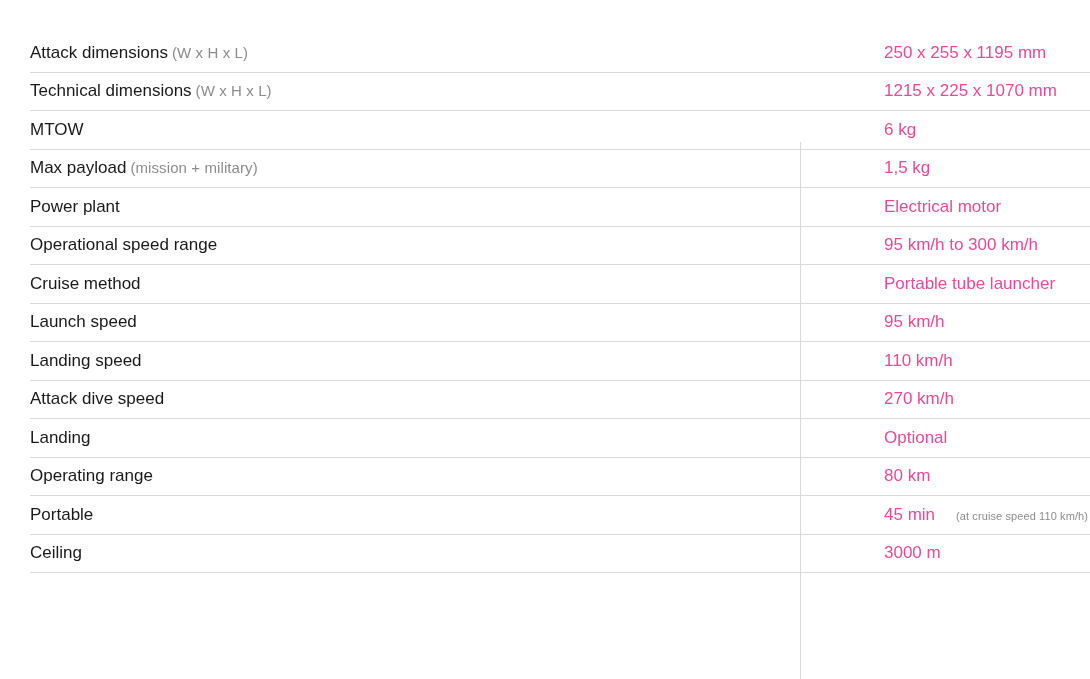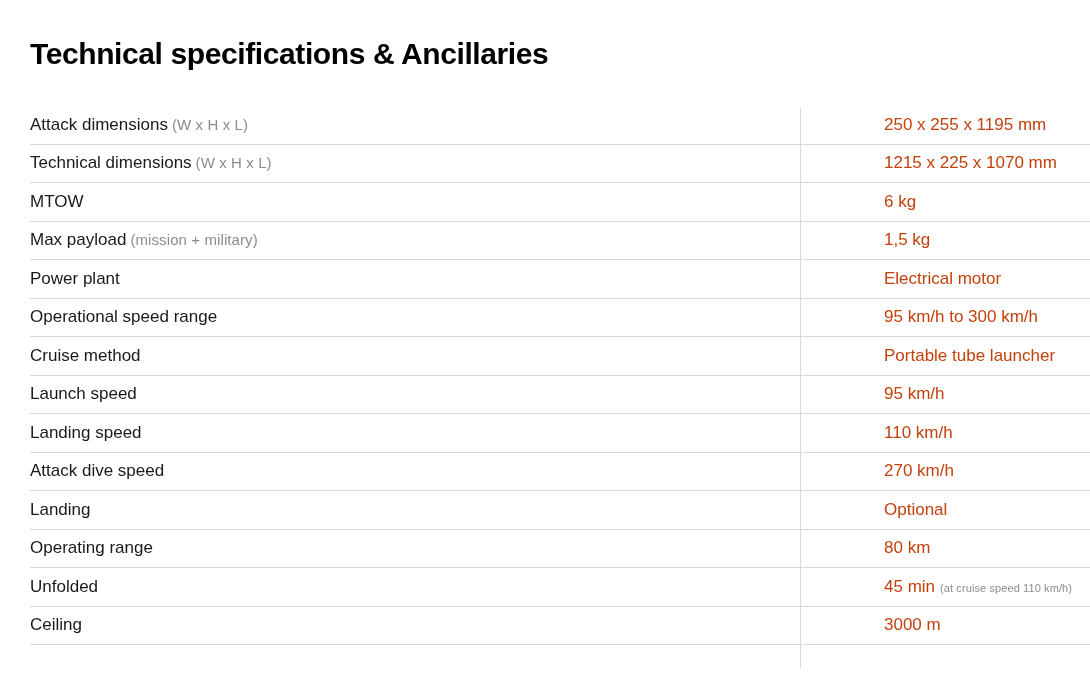--- a/index.html
+++ b/index.html
@@ -69,34 +69,33 @@
     color: #1a1a1a;
   }
   .label-sub {
     font-size: 15px;
     color: #8c8c8c;
     margin-left: 4px;
     letter-spacing: 0.1px;
   }
   .value-main {
     font-size: 17px;
-    color: #c2410c;
+    color: #ec4899;
   }
   .value-sub {
     font-size: 11px;
     color: #8c8c8c;
-    margin-left: 5px;
+    margin-left: 21px;
     letter-spacing: 0.1px;
   }
 </style>
 </head>
 <body>
 
 <div class="page">
-  <h1 class="page-title">Technical specifications &amp; Ancillaries</h1>
 
   <div class="col-divider"></div>
 
   <table class="spec-table">
     <tbody>
         <tr>
           <td class="label-cell"><span class="label-main">Attack dimensions</span><span class="label-sub">(W x H x L)</span></td>
           <td class="value-cell"><span class="value-main">250 x 255 x 1195 mm</span></td>
         </tr>
         <tr>
@@ -137,21 +136,21 @@
         </tr>
         <tr>
           <td class="label-cell"><span class="label-main">Landing</span></td>
           <td class="value-cell"><span class="value-main">Optional</span></td>
         </tr>
         <tr>
           <td class="label-cell"><span class="label-main">Operating range</span></td>
           <td class="value-cell"><span class="value-main">80 km</span></td>
         </tr>
         <tr>
-          <td class="label-cell"><span class="label-main">Unfolded</span></td>
+          <td class="label-cell"><span class="label-main">Portable</span></td>
           <td class="value-cell"><span class="value-main">45 min</span><span class="value-sub">(at cruise speed 110 km/h)</span></td>
         </tr>
         <tr>
           <td class="label-cell"><span class="label-main">Ceiling</span></td>
           <td class="value-cell"><span class="value-main">3000 m</span></td>
         </tr>
       </tbody>
   </table>
 </div>
 

